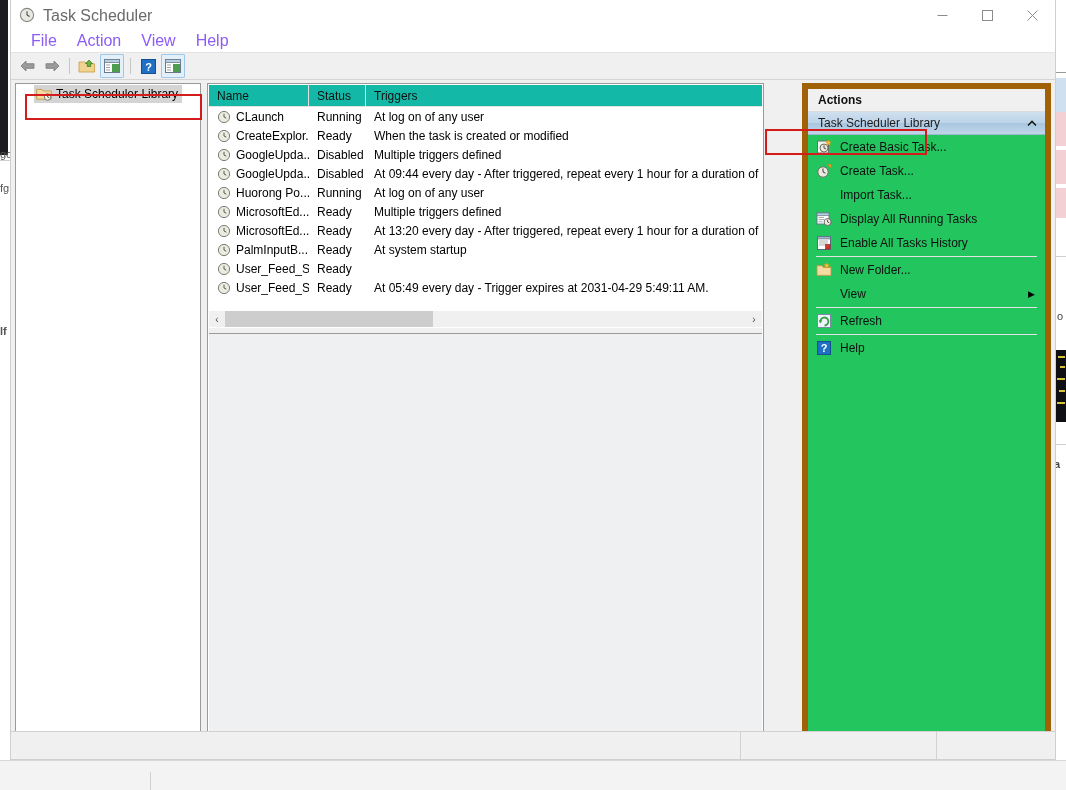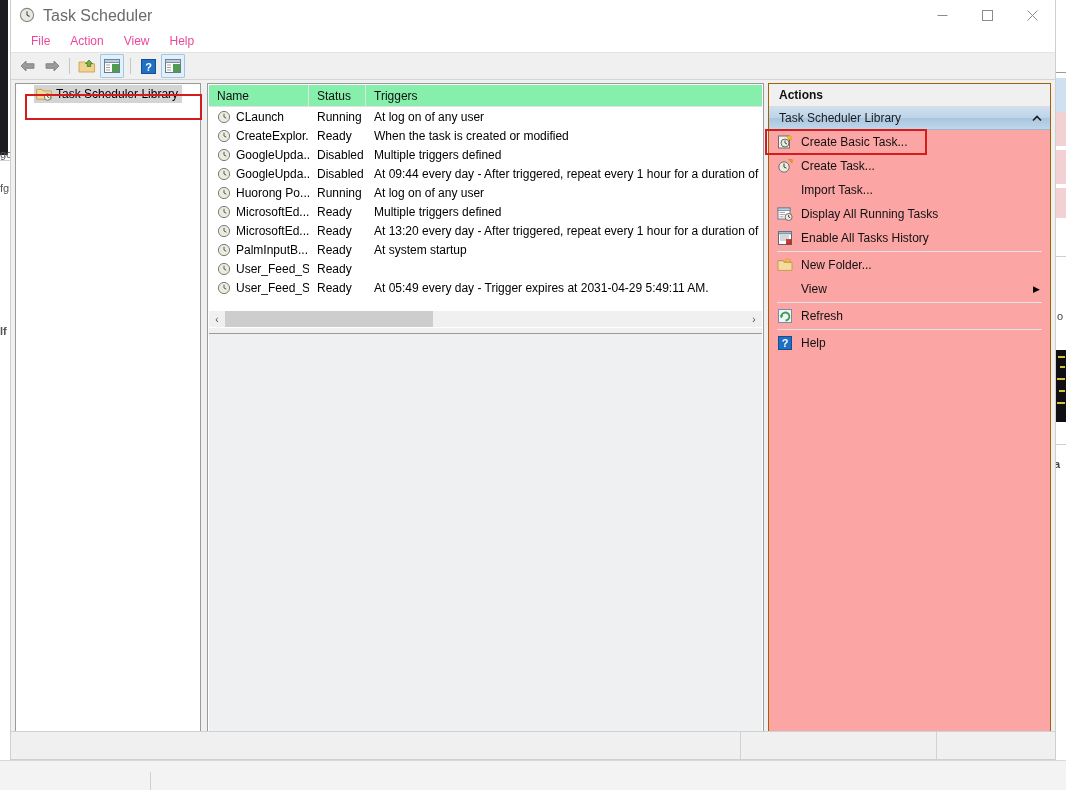--- a/index.html
+++ b/index.html
@@ -32,21 +32,21 @@
   #titlebar{height:30px;background:#ffffff;position:relative;}
   .tb-icon{position:absolute;left:8px;top:7px;width:16px;height:16px;}
   .tb-title{position:absolute;left:32px;top:7px;font-size:16px;color:#6a6a6a;}
   .tb-btns{position:absolute;right:0;top:0;display:flex;}
   .tb-btn{width:45px;height:30px;display:flex;align-items:center;justify-content:center;}
   .tb-btn svg{display:block;}
 
   
   #menubar{height:22px;background:#ffffff;display:flex;align-items:center;padding-left:10px;
            border-bottom:1px solid #e3e3e3;}
-  .menu-item{font-size:12px;color:#ec4899;padding:2px 10px;cursor:default;}
+  .menu-item{font-size:16px;color:#8b5cf6;padding:2px 10px;cursor:default;}
 
   
   #toolbar{height:26px;background:#f0f0f0;display:flex;align-items:center;padding-left:6px;
            border-bottom:1px solid #d5d5d5;gap:2px;}
   .tbar-btn{width:22px;height:22px;display:flex;align-items:center;justify-content:center;}
   .tbar-sep{width:1px;height:16px;background:#c6c6c6;margin:0 4px;}
   .tbar-btn.framed{border:1px solid #9fc7e8;background:#e3f0fa;border-radius:1px;}
 
   
   #body{position:absolute;left:0;top:79px;right:0;height:681px;}
@@ -56,43 +56,43 @@
         background:#ffffff;border:1px solid #9a9a9a;box-sizing:border-box;overflow:hidden;}
   .tree-row{height:19px;display:flex;align-items:center;padding-left:6px;font-size:12px;white-space:nowrap;}
   .tree-row.child{padding-left:18px;}
   .tree-sel{background:#d4d4d4;display:inline-flex;align-items:center;padding:1px 4px 1px 2px;}
   .tw-ico{width:16px;height:16px;margin-right:4px;flex:none;}
 
   
   #listpane{position:absolute;left:196px;top:4px;width:557px;height:673px;
             border:1px solid #9a9a9a;background:#ffffff;box-sizing:border-box;}
   #listtop{position:absolute;left:1px;top:1px;right:1px;height:243px;background:#ffffff;overflow:hidden;}
-  #lhead{height:21px;background:#86efac;border-bottom:1px solid #e2e2e2;display:flex;justify-content:space-between;}
+  #lhead{height:21px;background:#14b8a6;border-bottom:1px solid #e2e2e2;display:flex;justify-content:space-between;}
   .lh-cell{font-size:12px;color:#111;display:flex;align-items:center;padding-left:8px;
            border-right:1px solid #e2e2e2;box-sizing:border-box;}
   .lrow{height:19px;display:flex;align-items:center;font-size:12px;white-space:nowrap;}
   .lc-name{width:100px;display:flex;align-items:center;padding-left:8px;box-sizing:border-box;overflow:hidden;}
   .lc-status{width:57px;padding-left:8px;box-sizing:border-box;overflow:hidden;}
   .lc-trig{flex:1;padding-left:8px;box-sizing:border-box;overflow:hidden;}
   .clk-ico{width:14px;height:14px;margin-right:5px;flex:none;}
 
   
   #lscroll{position:absolute;left:1px;right:1px;top:227px;height:16px;background:#f0f0f0;
            display:flex;align-items:center;}
   .sb-arrow{width:16px;height:16px;display:flex;align-items:center;justify-content:center;color:#505050;font-size:10px;}
   .sb-track{flex:1;height:16px;background:#f0f0f0;position:relative;}
   .sb-thumb{position:absolute;left:0;top:0;height:16px;width:40%;background:#cdcdcd;}
 
   #listsplit{position:absolute;left:1px;right:1px;top:244px;height:5px;background:#f0f0f0;}
   #listbottom{position:absolute;left:1px;right:1px;top:249px;bottom:1px;background:#eff0f1;
               border-top:1px solid #9a9a9a;}
 
   
-  #actions{position:absolute;left:757px;top:4px;right:4px;height:673px;
-           background:#fca5a5;border:1px solid #a16207;box-sizing:border-box;}
+  #actions{position:absolute;left:791px;top:4px;right:4px;height:673px;
+           background:#22c55e;border:6px solid #a16207;box-sizing:border-box;}
   #act-title{height:22px;background:#f0f0f0;display:flex;align-items:center;
              padding-left:10px;font-size:12px;font-weight:bold;color:#111;
              border-bottom:1px solid #dcdcdc;}
   #act-group{height:22px;display:flex;align-items:center;padding:0 8px 0 10px;font-size:12px;color:#1b1b1b;
      background:linear-gradient(to bottom,#cfe0ef 0%,#bcd3e8 50%,#a9c6e0 51%,#bfd6ea 100%);
      border-bottom:1px solid #9db7cd;justify-content:space-between;}
   .act-item{height:24px;display:flex;align-items:center;padding-left:8px;font-size:12px;color:#111;position:relative;}
   .act-ico{width:16px;height:16px;margin-right:8px;flex:none;}
   .act-ico.blank{background:none;}
   .act-label{white-space:nowrap;}

